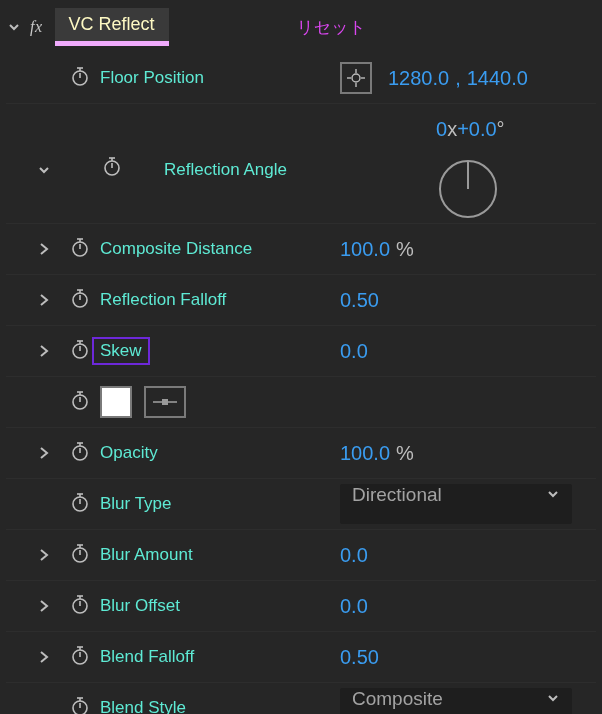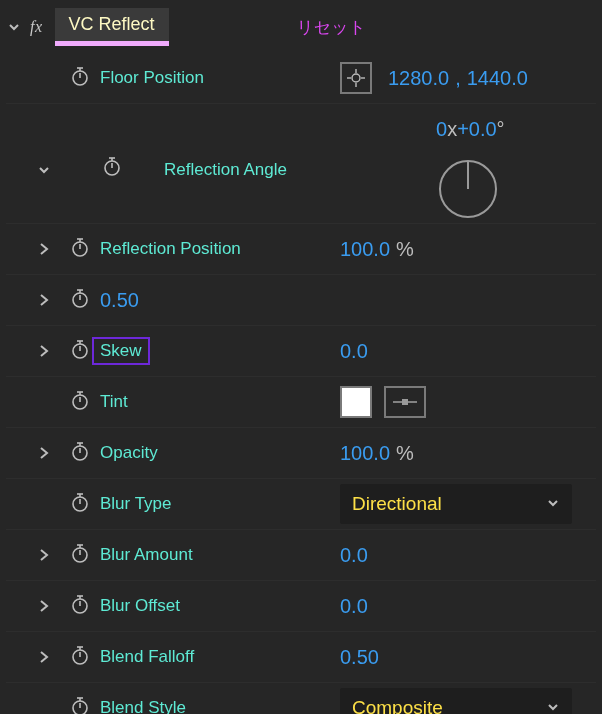--- a/index.html
+++ b/index.html
@@ -114,24 +114,23 @@
     display: inline-flex;
     align-items: center;
     justify-content: center;
     margin-left: 6px;
   }
   .dropdown {
     width: 232px;
     height: 40px;
     background: #1e1e1e;
     display: flex;
-    align-items: center;
     justify-content: space-between;
     padding: 0 12px;
-    color: #fde047;
+    color: #a3a3a3;
     font-size: 19px;
     border-radius: 2px;
   }
   .highlight {
     border: 2px solid #6d28d9;
     padding: 2px 6px;
     margin-left: -8px;
   }
   .rot-widget {
     margin-top: 10px;
@@ -233,21 +232,21 @@
         <span>
           <svg width="22" height="22" viewBox="0 0 22 22">
               <circle cx="11" cy="13" r="7" fill="none" stroke="#bdbdbd" stroke-width="1.6"></circle>
               <line x1="11" y1="13" x2="11" y2="8" stroke="#bdbdbd" stroke-width="1.6"></line>
               <line x1="8" y1="3" x2="14" y2="3" stroke="#bdbdbd" stroke-width="1.6"></line>
               <line x1="11" y1="3" x2="11" y2="6" stroke="#bdbdbd" stroke-width="1.6"></line>
             </svg>
         </span>
       </div>
       <div class="label-col">
-          <span>Reflection Position</span>
+          <span>Composite Distance</span>
         </div>
       <div class="value-col">
         <span class="blue">100.0</span>
           <span class="value-plain">%</span>
       </div>
     </div>
 
     <div class="row">
       <div class="twisty-col">
         <span class="chevron">
@@ -259,20 +258,23 @@
       <div class="stopwatch-col">
         <span>
           <svg width="22" height="22" viewBox="0 0 22 22">
               <circle cx="11" cy="13" r="7" fill="none" stroke="#bdbdbd" stroke-width="1.6"></circle>
               <line x1="11" y1="13" x2="11" y2="8" stroke="#bdbdbd" stroke-width="1.6"></line>
               <line x1="8" y1="3" x2="14" y2="3" stroke="#bdbdbd" stroke-width="1.6"></line>
               <line x1="11" y1="3" x2="11" y2="6" stroke="#bdbdbd" stroke-width="1.6"></line>
             </svg>
         </span>
       </div>
+      <div class="label-col">
+          <span>Reflection Falloff</span>
+        </div>
       <div class="value-col">
         <span class="blue">0.50</span>
       </div>
     </div>
 
     <div class="row">
       <div class="twisty-col">
         <span class="chevron">
           <svg width="12" height="14" viewBox="0 0 12 14">
               <path d="M3 2 L9 7 L3 12" fill="none" stroke="#bdbdbd" stroke-width="2"></path>
@@ -302,23 +304,20 @@
       <div class="stopwatch-col">
         <span>
           <svg width="22" height="22" viewBox="0 0 22 22">
               <circle cx="11" cy="13" r="7" fill="none" stroke="#bdbdbd" stroke-width="1.6"></circle>
               <line x1="11" y1="13" x2="11" y2="8" stroke="#bdbdbd" stroke-width="1.6"></line>
               <line x1="8" y1="3" x2="14" y2="3" stroke="#bdbdbd" stroke-width="1.6"></line>
               <line x1="11" y1="3" x2="11" y2="6" stroke="#bdbdbd" stroke-width="1.6"></line>
             </svg>
         </span>
       </div>
-      <div class="label-col">
-          <span>Tint</span>
-        </div>
       <div class="value-col">
         <span class="swatch"></span>
         <span class="eyedrop">
           <svg width="28" height="16" viewBox="0 0 28 16">
               <line x1="2" y1="8" x2="26" y2="8" stroke="#9a9a9a" stroke-width="1.6"></line>
               <rect x="11" y="5" width="6" height="6" fill="#9a9a9a"></rect>
             </svg>
         </span>
       </div>
     </div>

